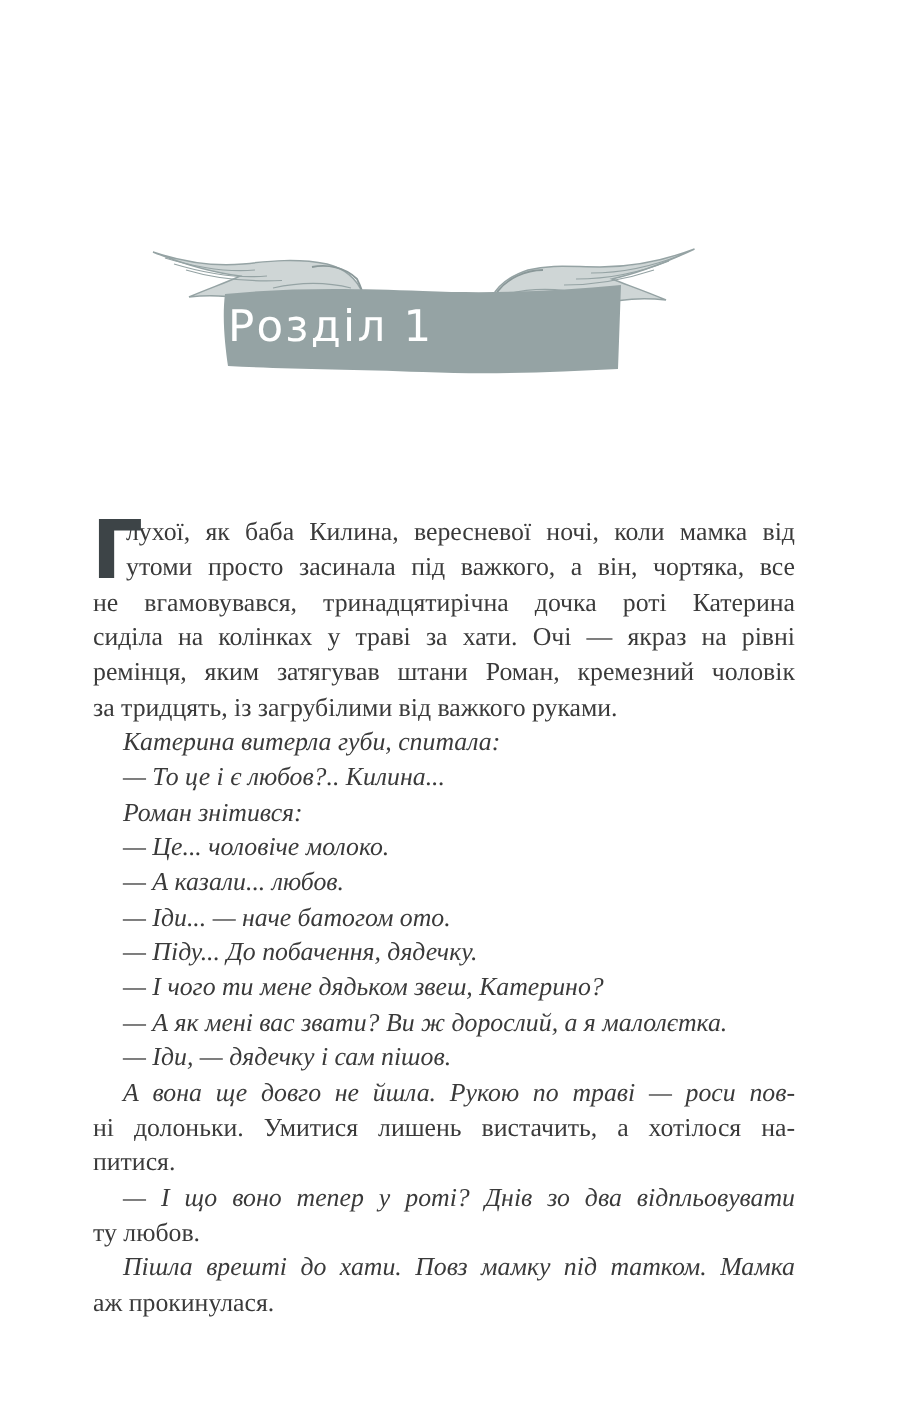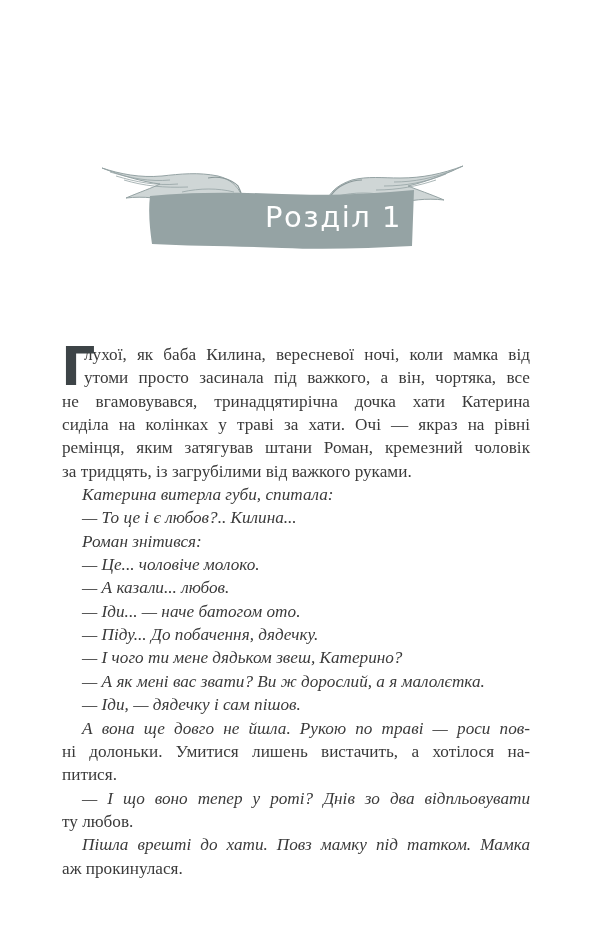--- a/index.html
+++ b/index.html
@@ -33,21 +33,21 @@
       position: absolute;
       left: 0; top: 0;
       width: 365px; height: 90px;
     }
     .banner-title {
       position: absolute;
       left: 52px;
       top: 35px;
       width: 250px;
       height: 44px;
-      text-align: right;
+      text-align: left;
       font-family: "DejaVu Sans", "Liberation Sans", sans-serif;
       font-size: 29px;
       line-height: 44px;
       color: #ffffff;
       letter-spacing: 1.5px;
       font-weight: normal;
     }
     
     .text-block {
       position: absolute;
@@ -106,21 +106,21 @@
       <path d="M50,36 C90,32 130,32 182,34 C230,36 270,34 314,30 L312,86 C270,88 230,90 182,88 C130,86 90,86 52,84 C50,70 48,52 50,36 Z" fill="#95a3a4"></path>
     </svg>
     <div class="banner-title">Розділ 1</div>
   </div>
 
   <div class="text-block">
     <span class="dropcap">Г</span>
 
     <span class="line dropcap-pad">лухої, як баба Килина, вересневої ночі, коли мамка від</span>
     <span class="line dropcap-pad">утоми просто засинала під важкого, а він, чортяка, все</span>
-    <span class="line">не вгамовувався, тринадцятирічна дочка хати Катерина</span>
+    <span class="line">не вгамовувався, тринадцятирічна дочка роті Катерина</span>
     <span class="line">сиділа на колінках у траві за хати. Очі — якраз на рівні</span>
     <span class="line">ремінця, яким затягував штани Роман, кремезний чоловік</span>
     <span class="line last">за тридцять, із загрубілими від важкого руками.</span>
     <span class="line indent last">Катерина витерла губи, спитала:</span>
     <span class="line indent last">— То це і є любов?.. Килина...</span>
     <span class="line indent last">Роман знітився:</span>
     <span class="line indent last">— Це... чоловіче молоко.</span>
     <span class="line indent last">— А казали... любов.</span>
     <span class="line indent last">— Іди... — наче батогом ото.</span>
     <span class="line indent last">— Піду... До побачення, дядечку.</span>

